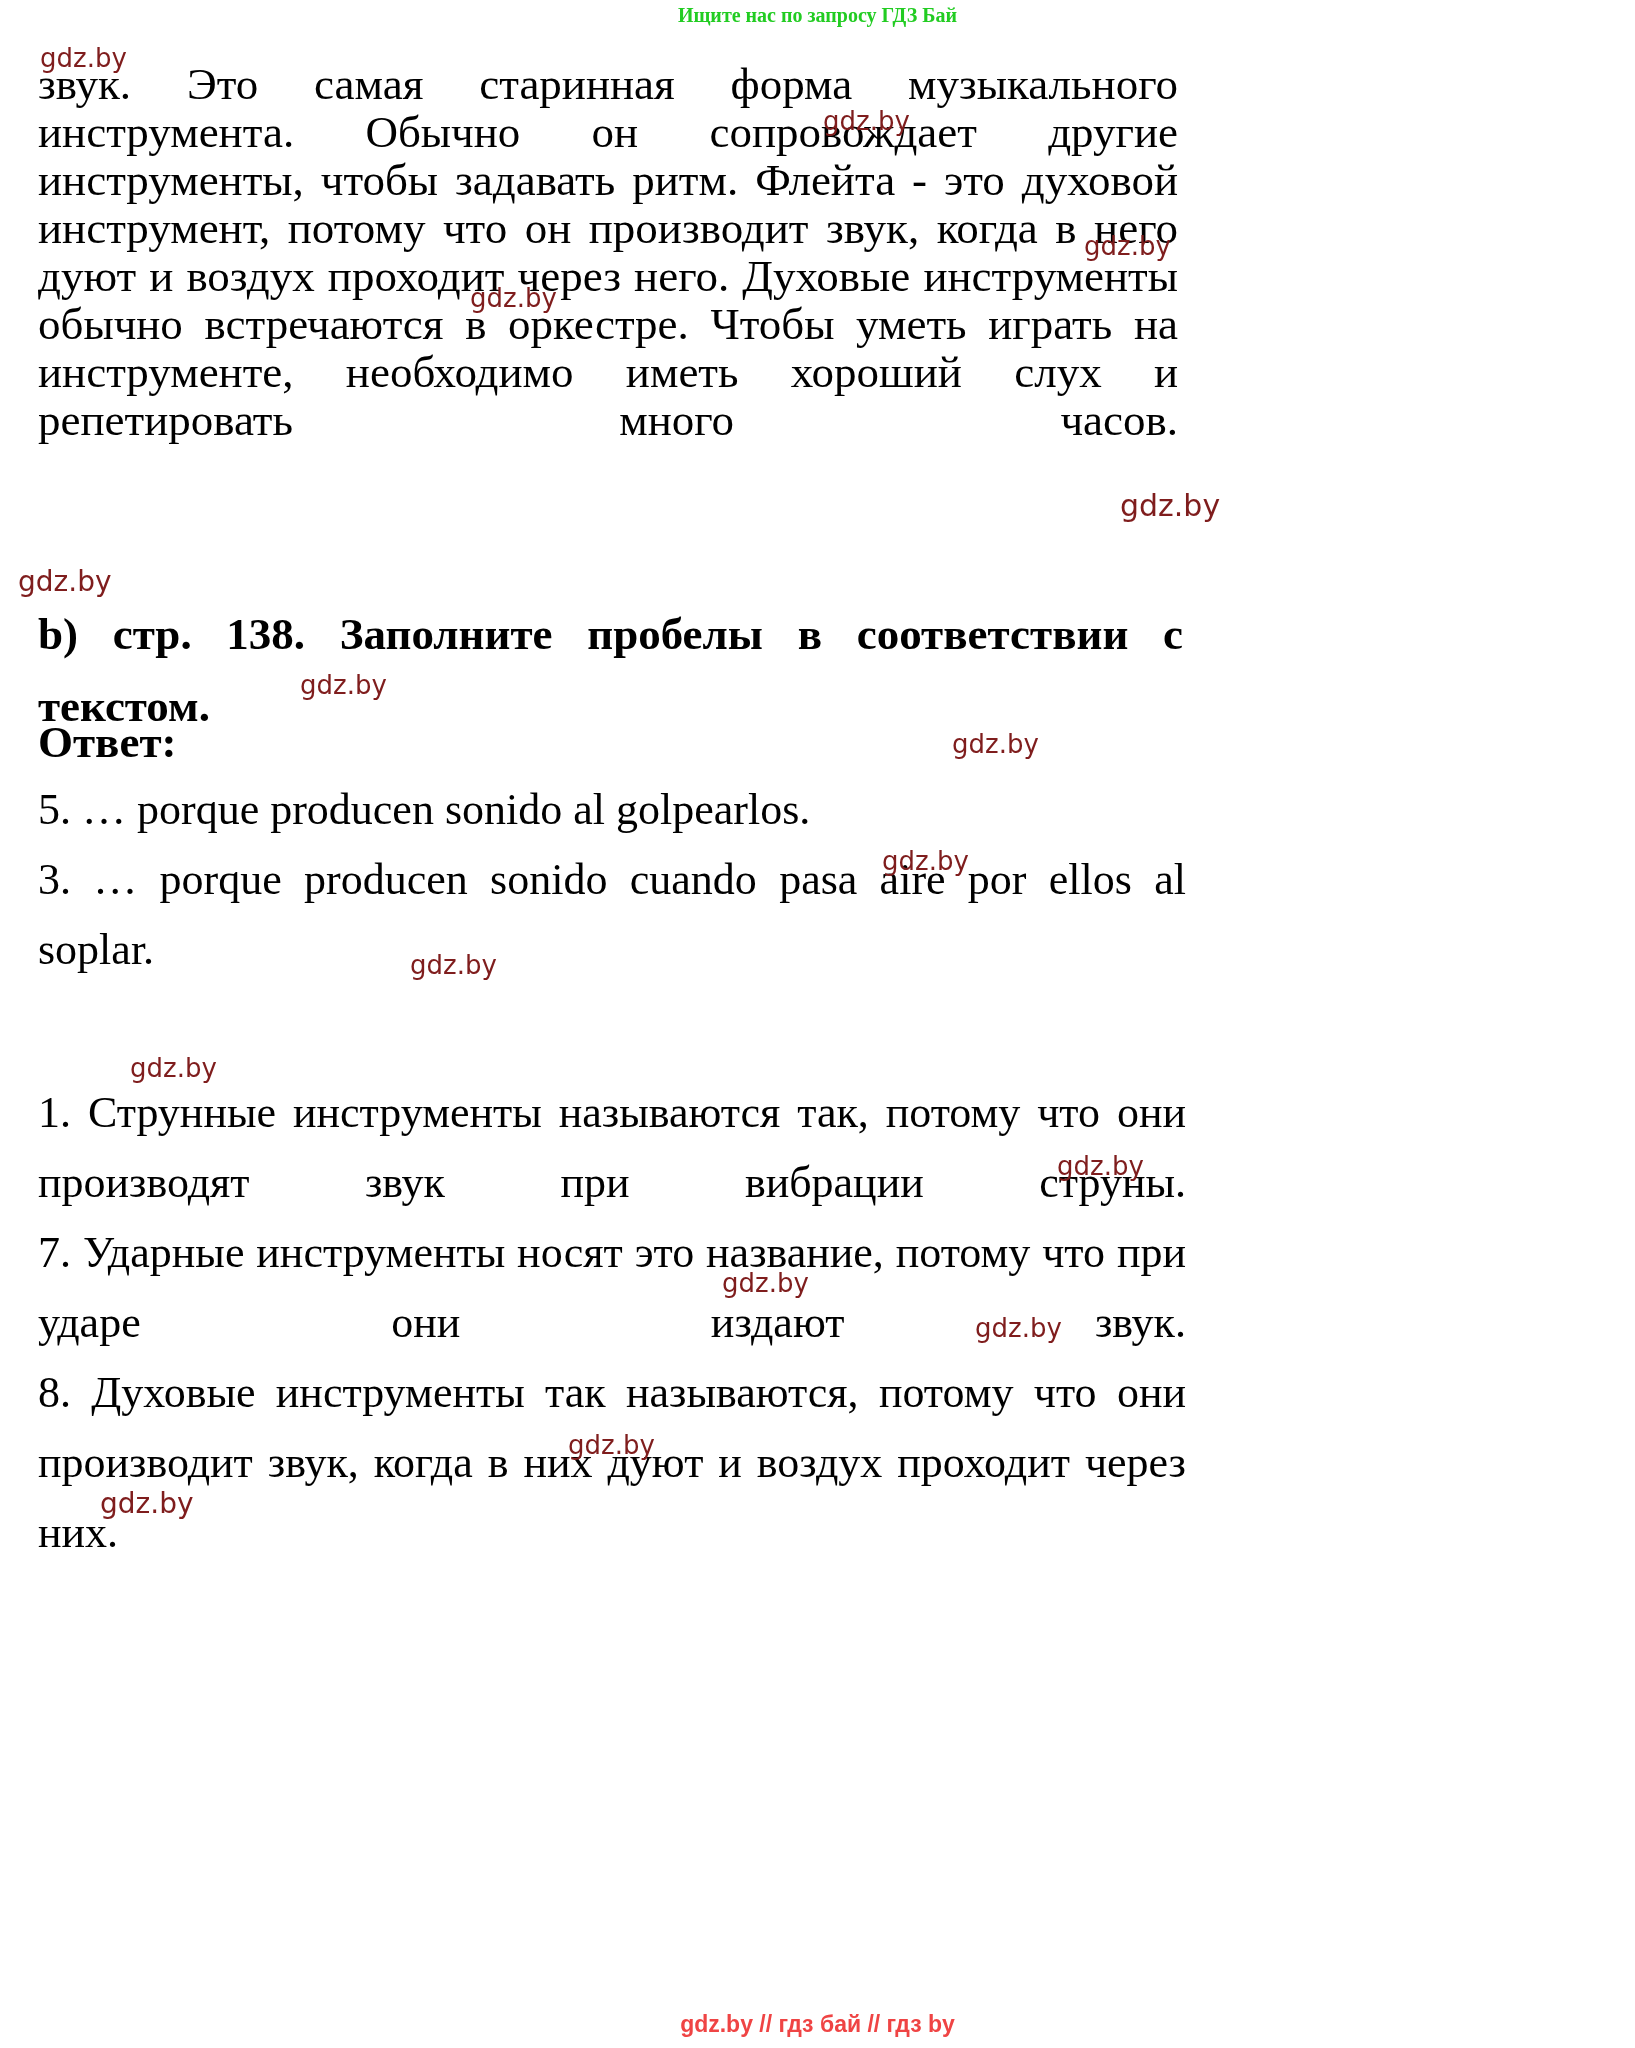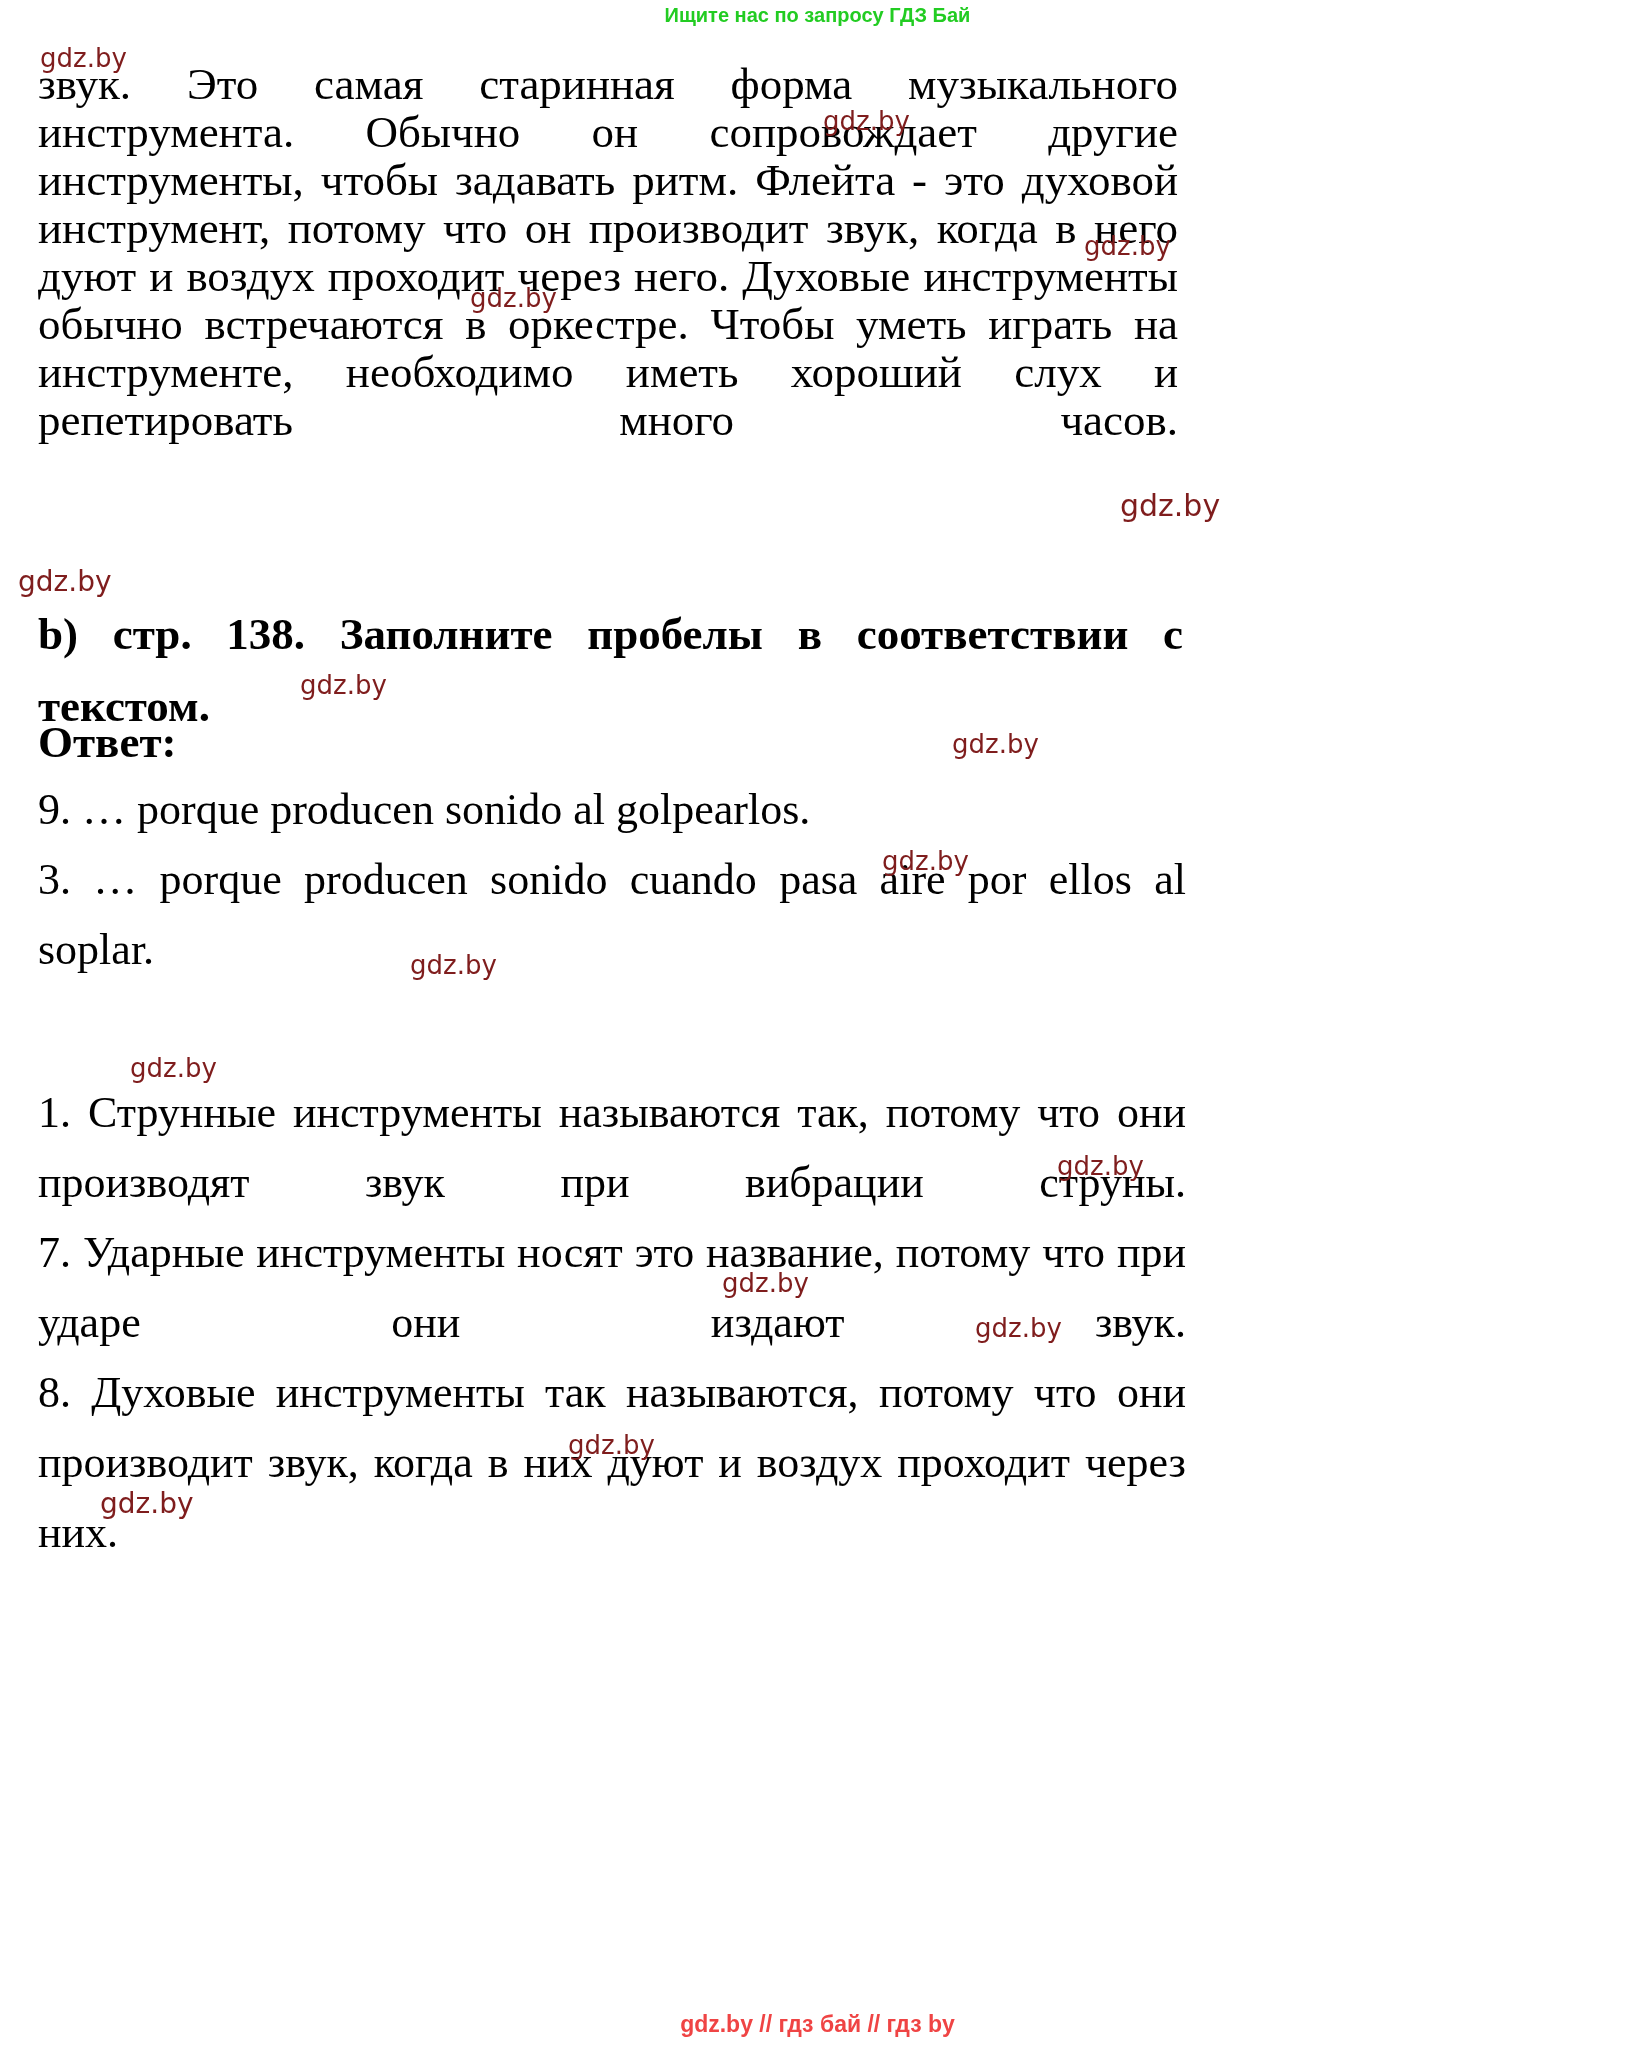--- a/index.html
+++ b/index.html
@@ -16,21 +16,21 @@
     color: #000000;
   }
 
   
   .top-banner {
     position: absolute;
     top: 0;
     left: 0;
     width: 1635px;
     text-align: center;
-    font-family: Liberation Sans, sans-serif;
+    font-family: Liberation Serif, serif;
     font-size: 20px;
     font-weight: bold;
     color: #22cc22;
     letter-spacing: 0px;
     line-height: 26px;
     padding-top: 2px;
     white-space: nowrap;
   }
 
   
@@ -130,21 +130,21 @@
 
   <div class="col" style="top: 598px; width: 1145px;">
     <p class="head">b) стр. 138. Заполните пробелы в соответствии с текстом.</p>
   </div>
 
   <div class="col" style="top: 706px;">
     <p class="answer-label">Ответ:</p>
   </div>
 
   <div class="col" style="top: 775px; width: 1148px;">
-    <p class="item">9.  … porque producen sonido al golpearlos.</p>
+    <p class="item">5.  … porque producen sonido al golpearlos.</p>
     <p class="item just">3.  … porque producen sonido cuando pasa aire por ellos al soplar.</p>
   </div>
 
   <div class="col" style="top: 1078px; width: 1148px;">
     <p class="item just">1. Струнные инструменты называются так, потому что они производят звук при вибрации струны.</p>
     <p class="item just">7. Ударные инструменты носят это название, потому что при ударе они издают звук.</p>
     <p class="item just">8. Духовые инструменты так называются, потому что они производит звук,  когда в них дуют и воздух проходит через них.</p>
   </div>
 
   <span class="wm" style="left:40px;  top:43px;  font-size:26px;">gdz.by</span>

